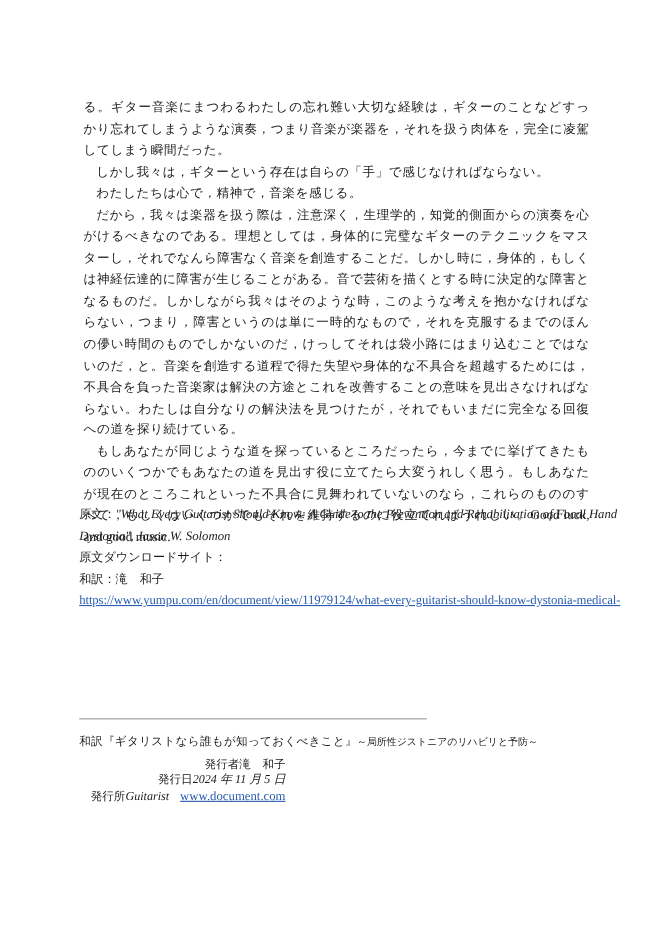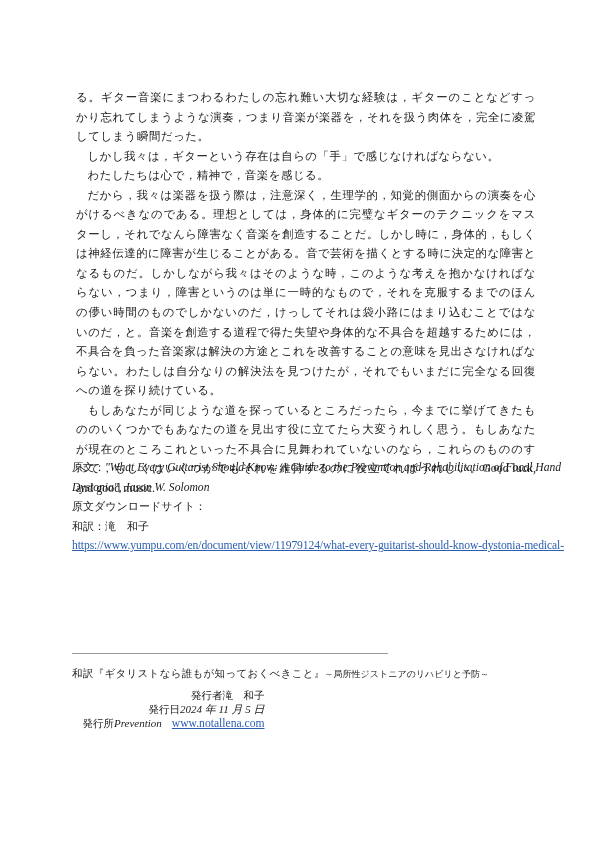--- a/index.html
+++ b/index.html
@@ -51,15 +51,15 @@
 </div>
 
 <div class="colophon">
   <div class="row">
     <span class="lbl">発行者</span><span>滝　和子</span>
   </div>
   <div class="row">
     <span class="lbl">発行日</span><span class="num">2024 年 11 月 5 日</span>
   </div>
   <div class="row">
-    <span class="lbl">発行所</span><span class="num">Prevention</span><span class="gap"></span><a class="link">www.notallena.com</a>
+    <span class="lbl">発行所</span><span class="num">Guitarist</span><span class="gap"></span><a class="link">www.document.com</a>
   </div>
 </div>
 
 </body></html>

